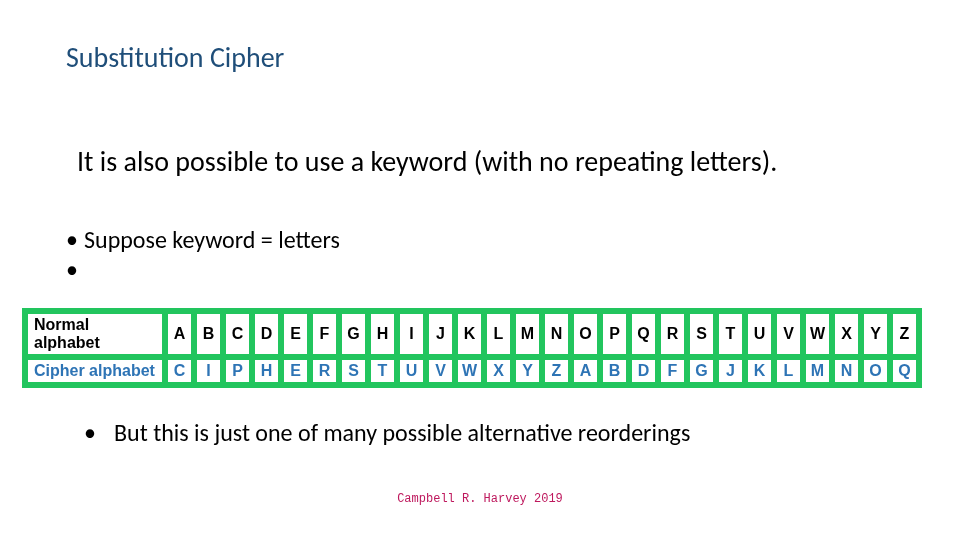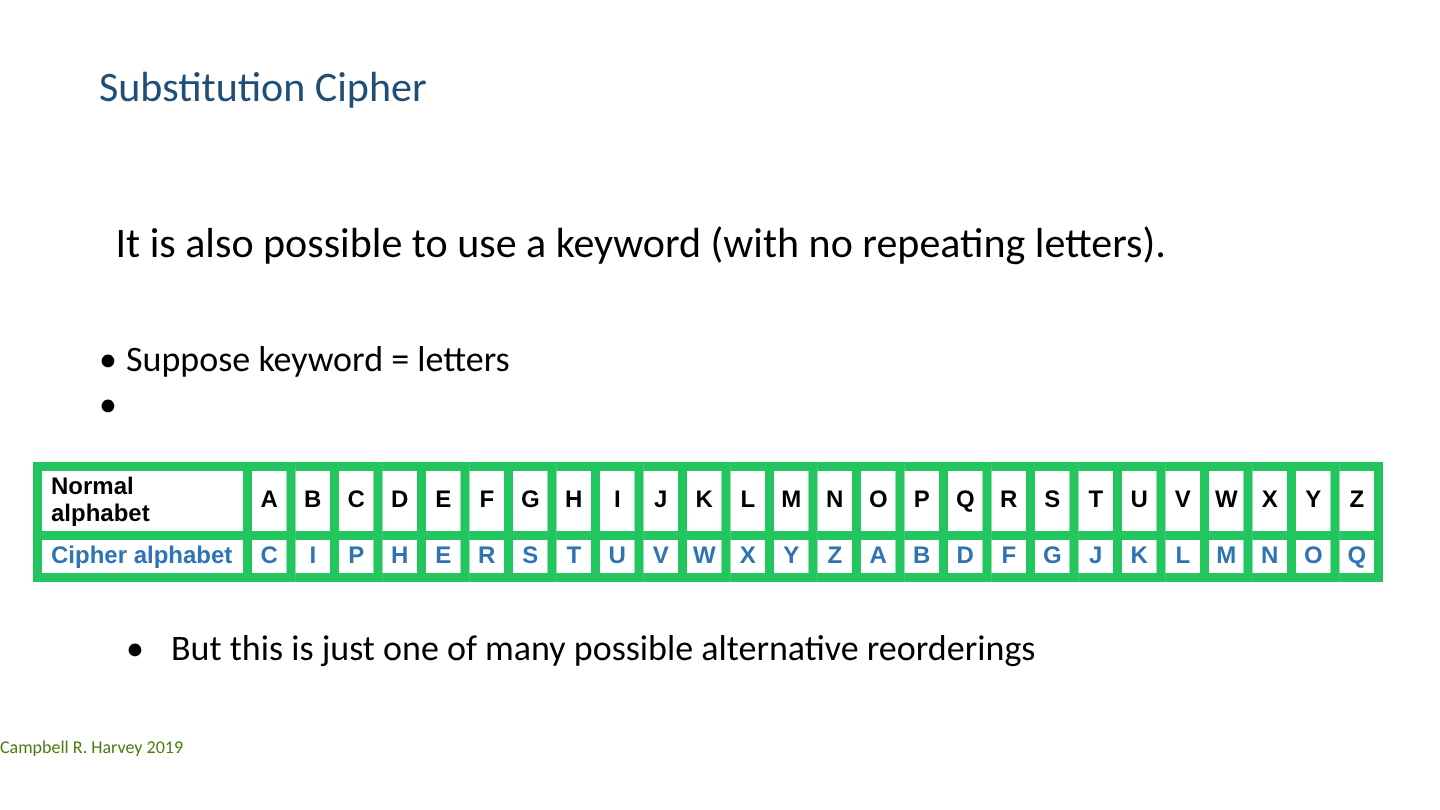--- a/index.html
+++ b/index.html
@@ -74,22 +74,24 @@
     font-size: 24px;
     color: #000;
     display: flex;
   }
   .bottom-bullet .bullet-dot { width: 30px; flex-shrink: 0; }
   .footer {
     position: absolute;
     left: 0;
     right: 0;
     bottom: 34px;
+    text-align: center;
     font-size: 12px;
-    color: #4d7c0f;
+    color: #be185d;
+    font-family: Liberation Mono, monospace;
   }
 </style>
 </head>
 <body>
 
 <h1 class="title">Substitution Cipher</h1>
 
 <p class="subtitle">It is also possible to use a keyword (with no repeating letters).</p>
 
 <div class="bullets">

